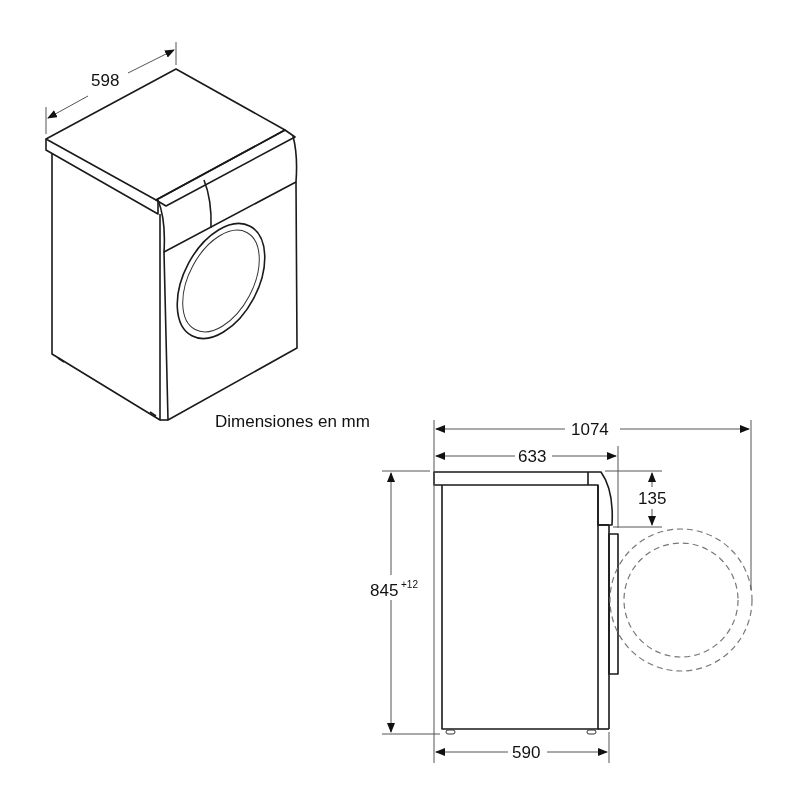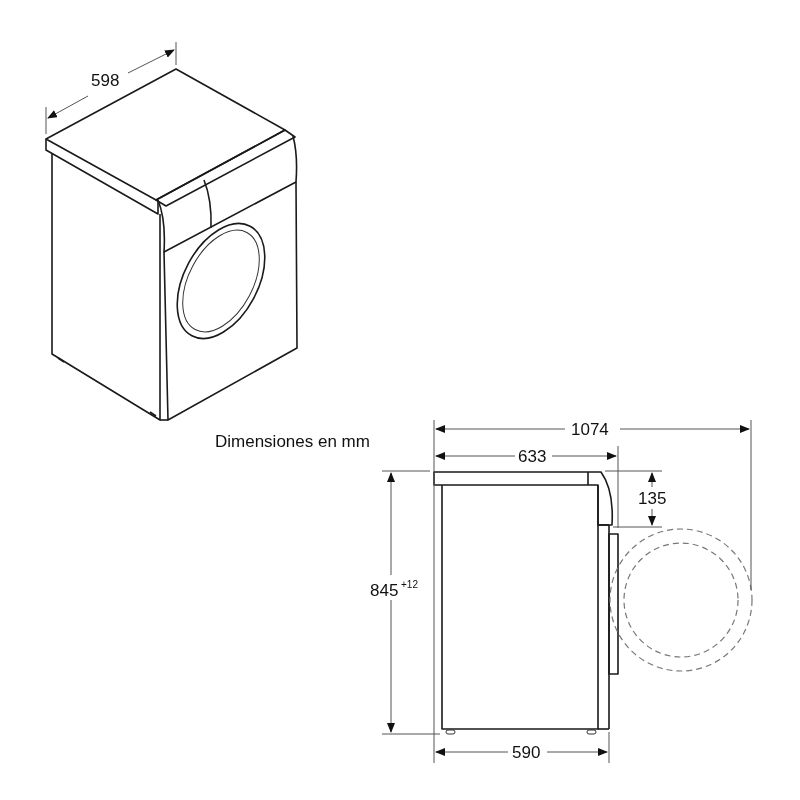--- a/index.html
+++ b/index.html
@@ -5,21 +5,21 @@
   html, body { margin: 0; padding: 0; background: #ffffff; }
   body { width: 800px; height: 800px; position: relative; overflow: hidden; }
   svg { position: absolute; left: 0; top: 0; }
   .ln { fill: none; stroke: #1a1a1a; stroke-width: 1.6; stroke-linejoin: round; }
   .thin { fill: none; stroke: #333; stroke-width: 1; }
   .dim { fill: none; stroke: #555; stroke-width: 1; }
   .dash { fill: none; stroke: #777; stroke-width: 1.2; stroke-dasharray: 6 4; }
   .arrow { fill: #111; }
   .lbl { font-family: "Liberation Sans", sans-serif; font-size: 17px; fill: #111; }
   .lbl-sm { font-family: "Liberation Sans", sans-serif; font-size: 10px; fill: #111; }
-  .caption { position: absolute; left: 215px; top: 432px; font-family: "Liberation Sans", sans-serif; font-size: 17px; color: #111; }
+  .caption { position: absolute; left: 215px; top: 412px; font-family: "Liberation Sans", sans-serif; font-size: 17px; color: #111; }
 </style>
 </head>
 <body>
 
 <div class="caption">Dimensiones en mm</div>
 
 <svg width="800" height="800" viewBox="0 0 800 800">
   <defs>
     <marker id="ah" markerWidth="10" markerHeight="8" refX="9" refY="4" orient="auto-start-reverse" markerUnits="userSpaceOnUse">
       <path d="M0,0 L10,4 L0,8 Z" class="arrow"></path>

